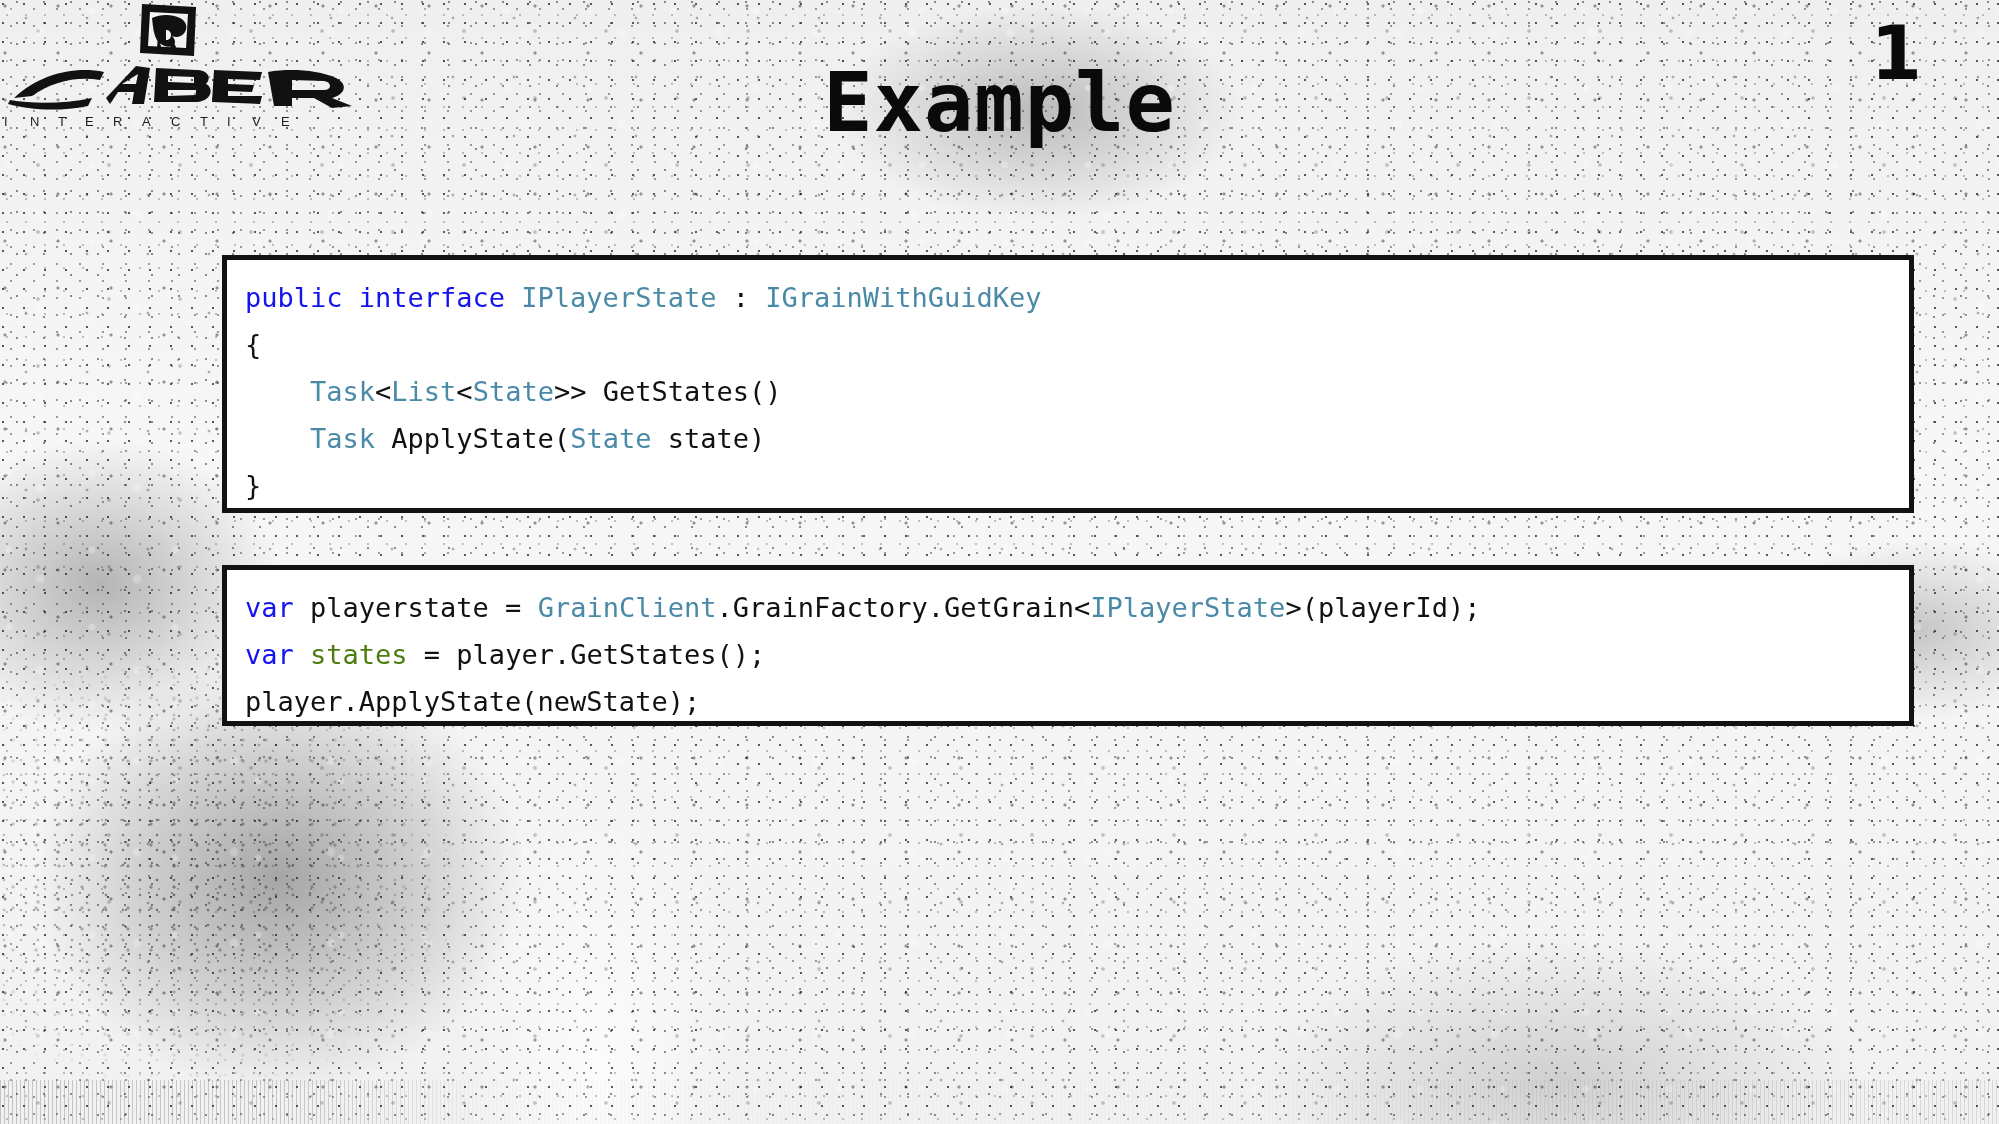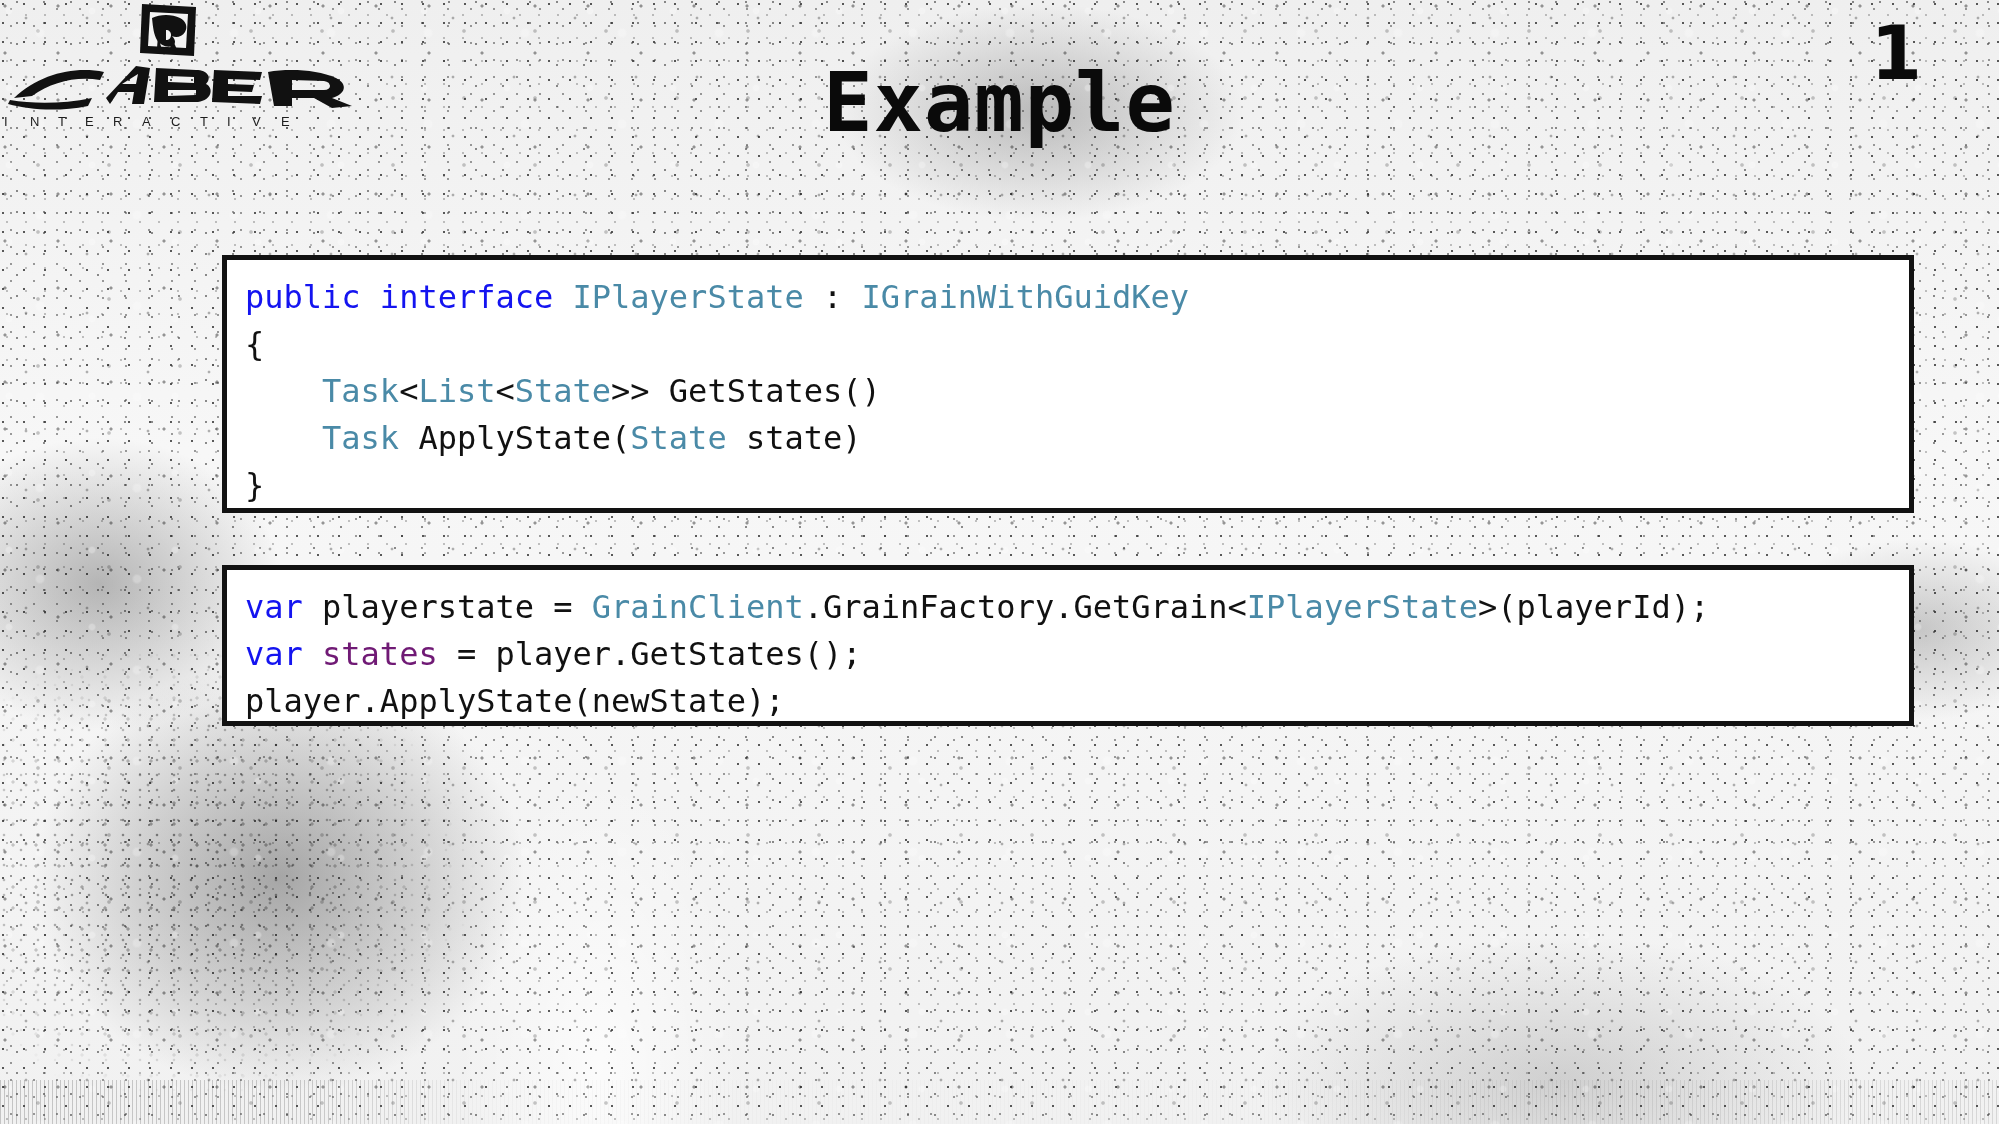--- a/index.html
+++ b/index.html
@@ -129,21 +129,21 @@
     letter-spacing: -1px;
   }
 
   
   .code-block {
     position: absolute;
     background: #ffffff;
     border: 5px solid #121212;
     box-sizing: border-box;
     font-family: "DejaVu Sans Mono", "Liberation Mono", monospace;
-    font-size: 32px;
+    font-size: 27px;
     line-height: 47px;
     color: #111111;
     white-space: pre;
     overflow: hidden;
   }
   #code-block-interface {
     left: 222px;
     top: 255px;
     width: 1692px;
     height: 258px;
@@ -154,21 +154,21 @@
     top: 565px;
     width: 1692px;
     height: 161px;
     padding: 14px 0 0 18px;
   }
   .code-line { display: block; height: 47px; }
 
   .tok-kw   { color: #1414f0; }   
   .tok-type { color: #4a8aa7; }   
   .tok-plain{ color: #111111; }
-  .tok-dim  { color: #701a75; }   
+  .tok-dim  { color: #4d7c0f; }   
 </style>
 </head>
 <body>
 
 <div id="slide">
 
   <div id="bg-texture"></div>
   <div id="bg-speckle-a"></div>
   <div id="bg-speckle-b"></div>
   <div id="bg-speckle-c"></div>

